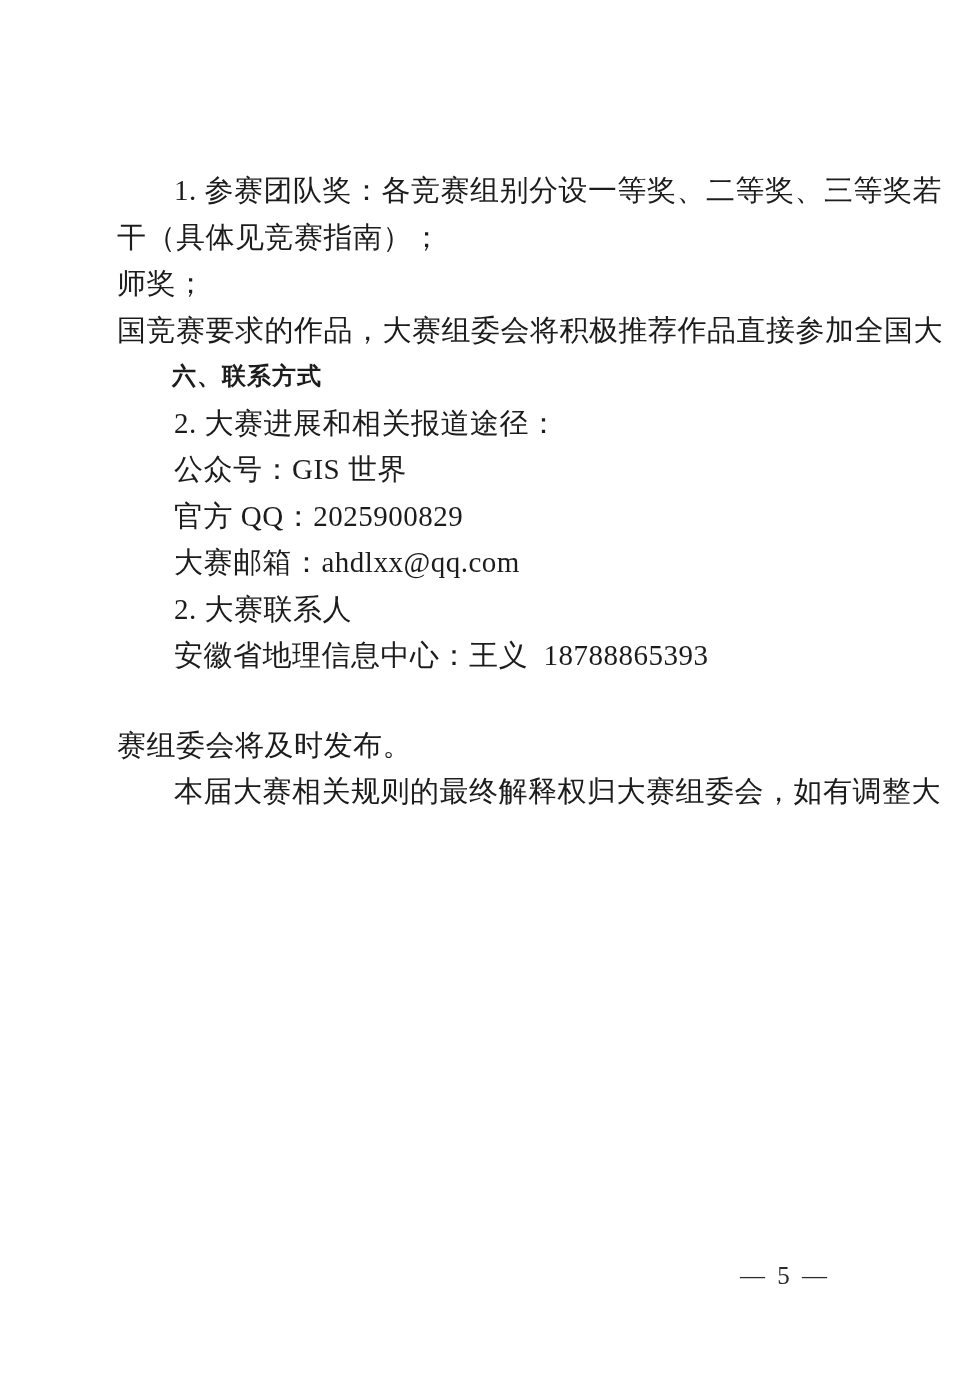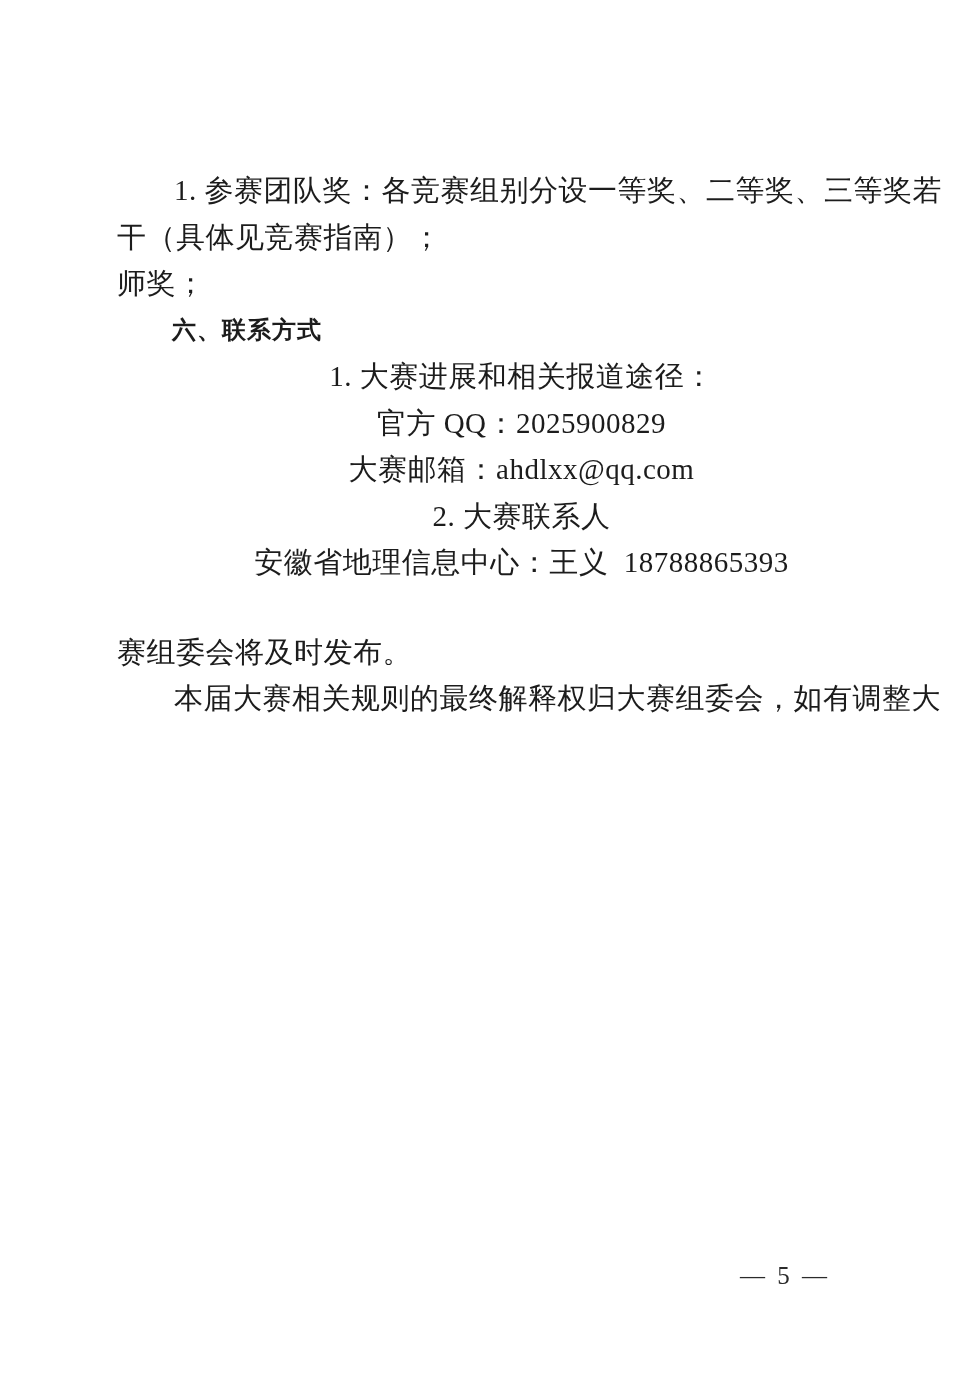--- a/index.html
+++ b/index.html
@@ -22,21 +22,21 @@
     left: 117px;
     top: 167px;
     width: 752px;
   }
   .line {
     font-size: 29px;
     line-height: 46.5px;
     white-space: pre;
     letter-spacing: 0.5px;
   }
-  .indent { padding-left: 57px; text-align: center; }
+  .indent { padding-left: 57px; }
   .heading-line {
     font-family: "Liberation Sans", "DejaVu Sans", sans-serif;
     font-weight: 700;
     font-size: 24px;
     line-height: 46.5px;
     white-space: pre;
     padding-left: 55px;
     letter-spacing: 1px;
   }
   .spacer { height: 43px; }
@@ -55,24 +55,26 @@
 <body>
 
 <div class="page">
   <div class="content">
 
     <div class="line indent">1. 参赛团队奖：各竞赛组别分设一等奖、二等奖、三等奖若</div>
     <div class="line">干（具体见竞赛指南）；</div>
 
     <div class="line">师奖；</div>
 
+    <div class="line">国竞赛要求的作品，大赛组委会将积极推荐作品直接参加全国大</div>
 
     <div class="heading-line">六、联系方式</div>
 
-    <div class="line indent">1. 大赛进展和相关报道途径：</div>
+    <div class="line indent">2. 大赛进展和相关报道途径：</div>
+    <div class="line indent">公众号：GIS 世界</div>
     <div class="line indent">官方 QQ：2025900829</div>
     <div class="line indent">大赛邮箱：ahdlxx@qq.com</div>
     <div class="line indent">2. 大赛联系人</div>
     <div class="line indent">安徽省地理信息中心：王义  18788865393</div>
 
     <div class="spacer"></div>
 
     <div class="line">赛组委会将及时发布。</div>
     <div class="line indent">本届大赛相关规则的最终解释权归大赛组委会，如有调整大</div>
 

